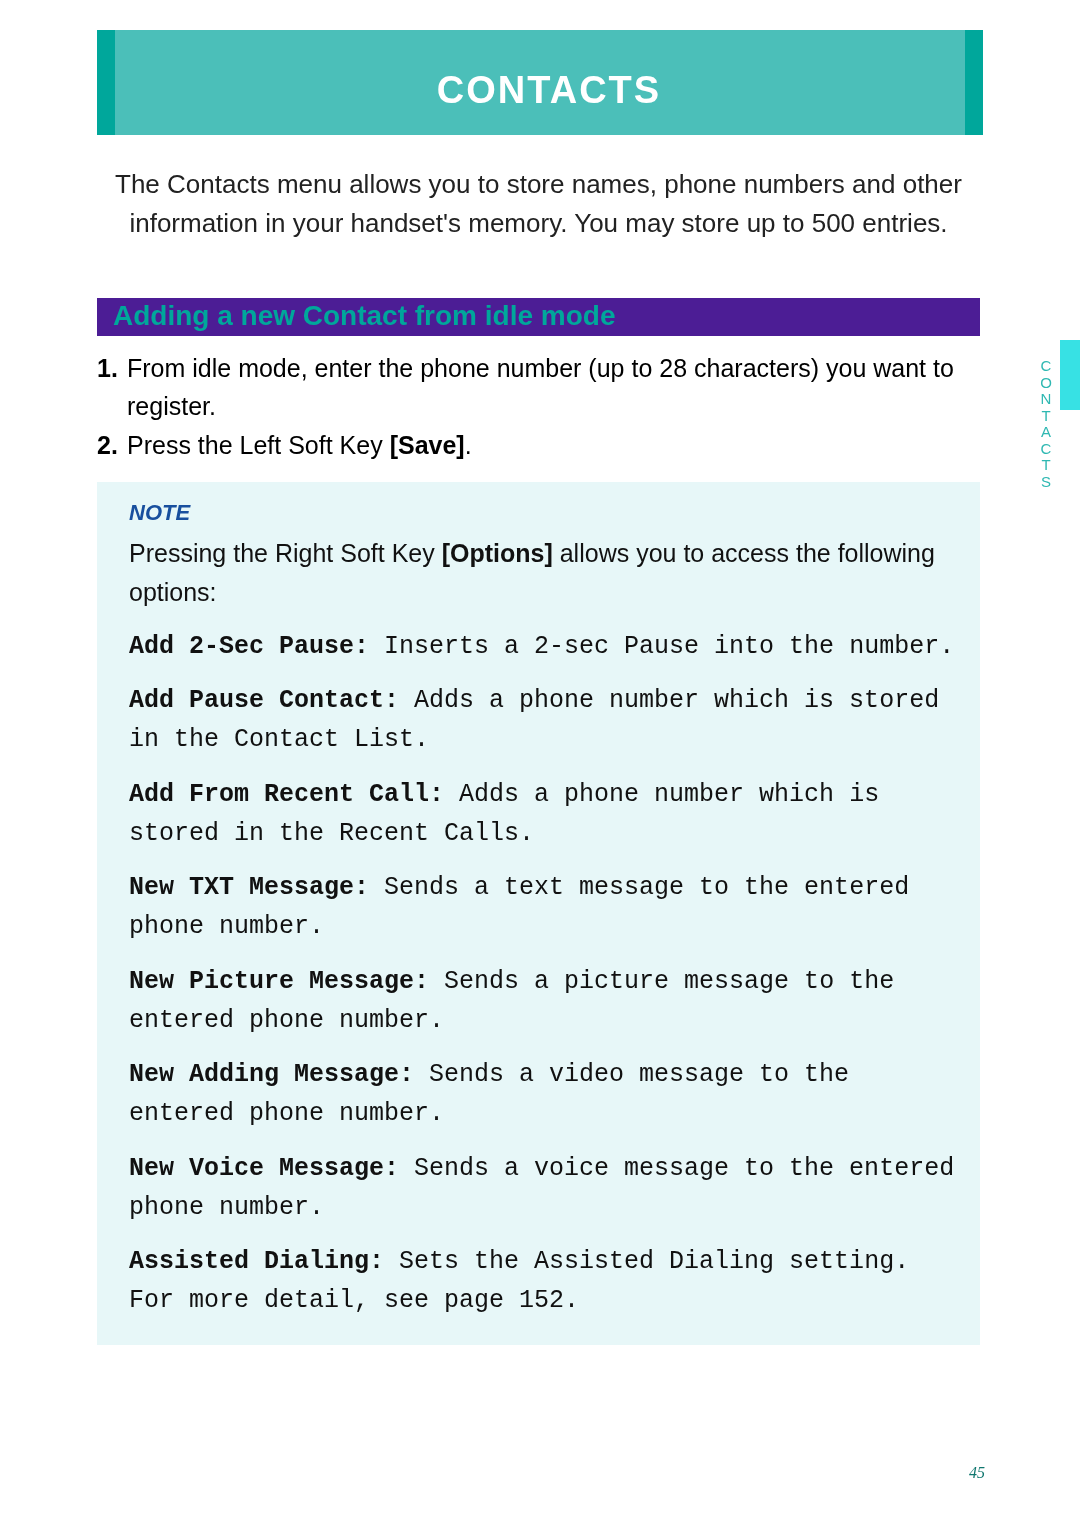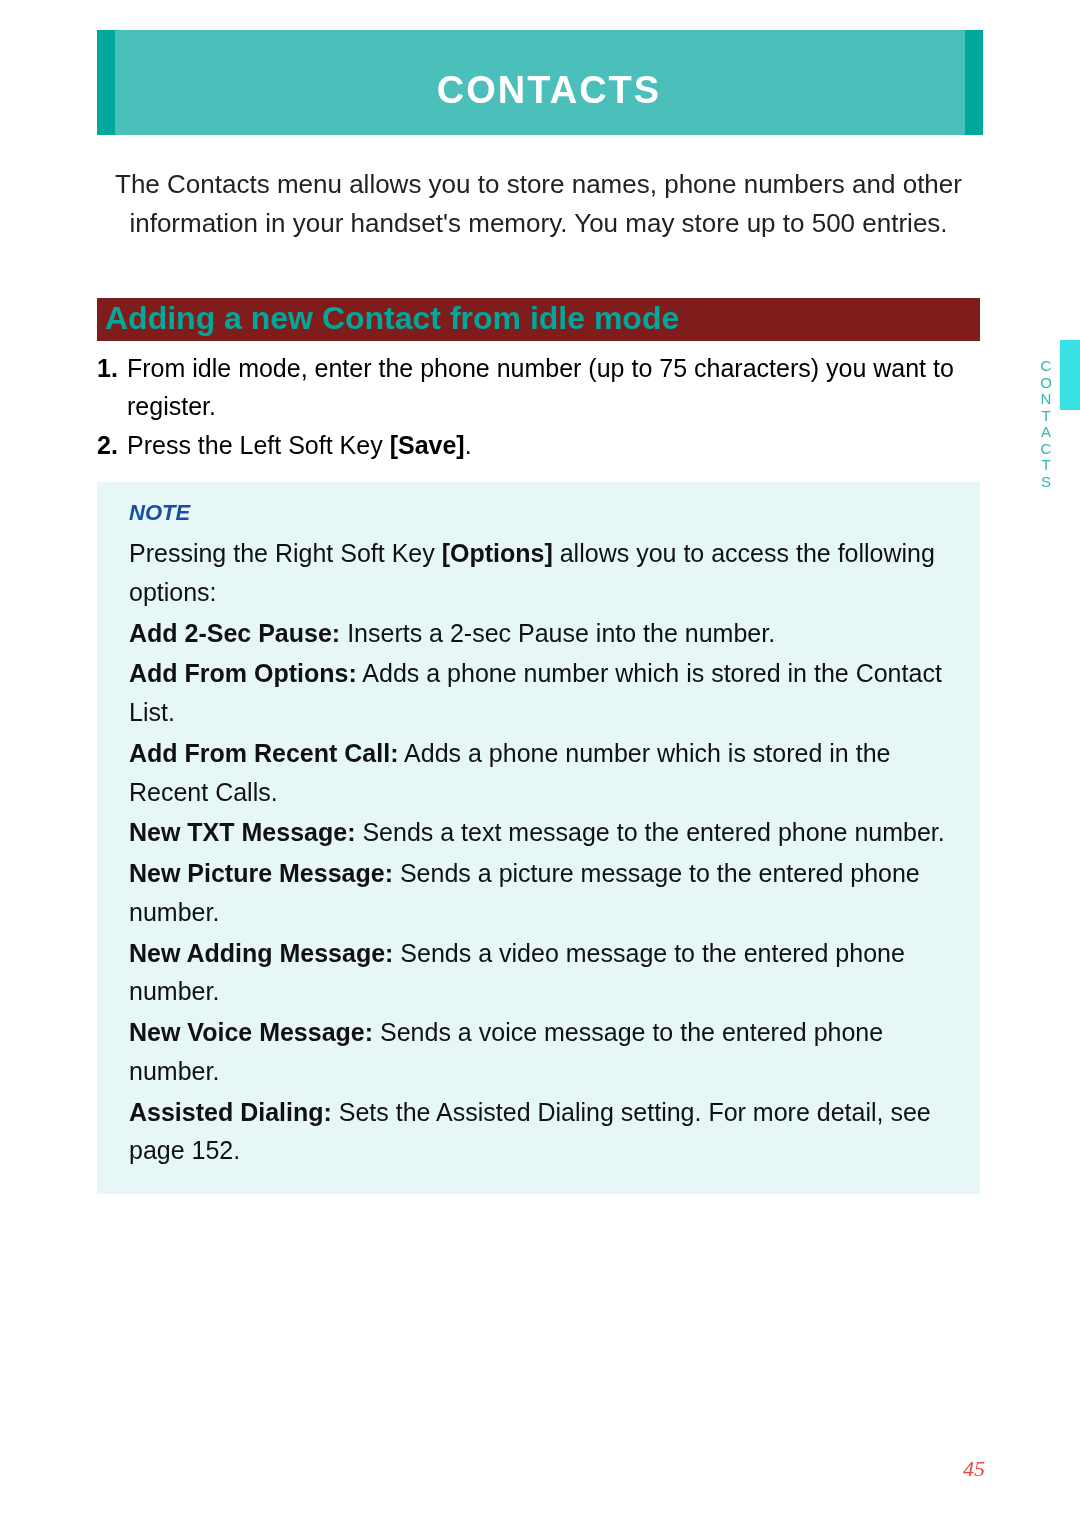--- a/index.html
+++ b/index.html
@@ -58,25 +58,25 @@
     font-size: 26px;
     line-height: 1.5;
     color: #222;
     text-align: center;
   }
   .section-heading {
     position: absolute;
     top: 298px;
     left: 97px;
     right: 100px;
-    font-size: 32px;
+    font-size: 28px;
     font-weight: 700;
     color: #00a79b;
-    background: #7f1d1d;
-    padding: 2px 0 4px 8px;
+    background: #4c1d95;
+    padding: 2px 0 4px 16px;
   }
   .steps {
     position: absolute;
     top: 350px;
     left: 97px;
     right: 100px;
     font-size: 25px;
     line-height: 1.5;
   }
   .step-row { display: flex; margin-bottom: 2px; }
@@ -96,21 +96,21 @@
     font-style: italic;
     font-weight: 700;
     color: #184f9e;
     margin-bottom: 8px;
   }
   .note-body {
     font-size: 25px;
     line-height: 1.55;
     color: #111;
   }
-  .opt-row { margin-top: 2px; }
+  .opt-row { margin-top: 16px; font-family: Liberation Mono, monospace; }
   .side-tab-teal {
     position: absolute;
     right: 0;
     top: 340px;
     width: 20px;
     height: 70px;
     background: #37e1e4;
   }
   .side-label-vert {
     position: absolute;
@@ -120,59 +120,59 @@
     font-size: 15px;
     color: #2fb8b2;
     letter-spacing: 2px;
     line-height: 1.1;
     text-align: center;
   }
   .page-num {
     position: absolute;
     right: 95px;
     bottom: 55px;
-    font-size: 22px;
+    font-size: 16px;
     font-style: italic;
     font-family: "Times New Roman", serif;
-    color: #ef4444;
+    color: #0f766e;
   }
 </style>
 </head>
 <body>
 
 <div class="header-band"></div>
 <div class="header-left-bar"></div>
 <div class="header-right-bar"></div>
 <div class="header-title">CONTACTS</div>
 
 <div class="intro">The Contacts menu allows you to store names, phone numbers and other information in your handset's memory. You may store up to 500 entries.</div>
 
 <div class="section-heading">Adding a new Contact from idle mode</div>
 
 <div class="steps">
   <div class="step-row">
     <div class="step-num">1.</div>
-    <div class="step-body">From idle mode, enter the phone number (up to 75 characters) you want to register.</div>
+    <div class="step-body">From idle mode, enter the phone number (up to 28 characters) you want to register.</div>
   </div>
   <div class="step-row">
     <div class="step-num">2.</div>
     <div class="step-body">
       <span>Press the Left Soft Key </span><span class="bold">[Save]</span><span>.</span>
     </div>
   </div>
 </div>
 
 <div class="note-box">
   <div class="note-label">NOTE</div>
   <div class="note-body">
     <div>
       <span>Pressing the Right Soft Key </span><span class="bold">[Options]</span><span> allows you to access the following options:</span>
     </div>
     <div class="opt-row"><span class="bold">Add 2-Sec Pause:</span><span> Inserts a 2-sec Pause into the number.</span></div>
-    <div class="opt-row"><span class="bold">Add From Options:</span><span> Adds a phone number which is stored in the Contact List.</span></div>
+    <div class="opt-row"><span class="bold">Add Pause Contact:</span><span> Adds a phone number which is stored in the Contact List.</span></div>
     <div class="opt-row"><span class="bold">Add From Recent Call:</span><span> Adds a phone number which is stored in the Recent Calls.</span></div>
     <div class="opt-row"><span class="bold">New TXT Message:</span><span> Sends a text message to the entered phone number.</span></div>
     <div class="opt-row"><span class="bold">New Picture Message:</span><span> Sends a picture message to the entered phone number.</span></div>
     <div class="opt-row"><span class="bold">New Adding Message:</span><span> Sends a video message to the entered phone number.</span></div>
     <div class="opt-row"><span class="bold">New Voice Message:</span><span> Sends a voice message to the entered phone number.</span></div>
     <div class="opt-row"><span class="bold">Assisted Dialing:</span><span> Sets the Assisted Dialing setting. For more detail, see page 152.</span></div>
   </div>
 </div>
 
 <div class="side-tab-teal"></div>

